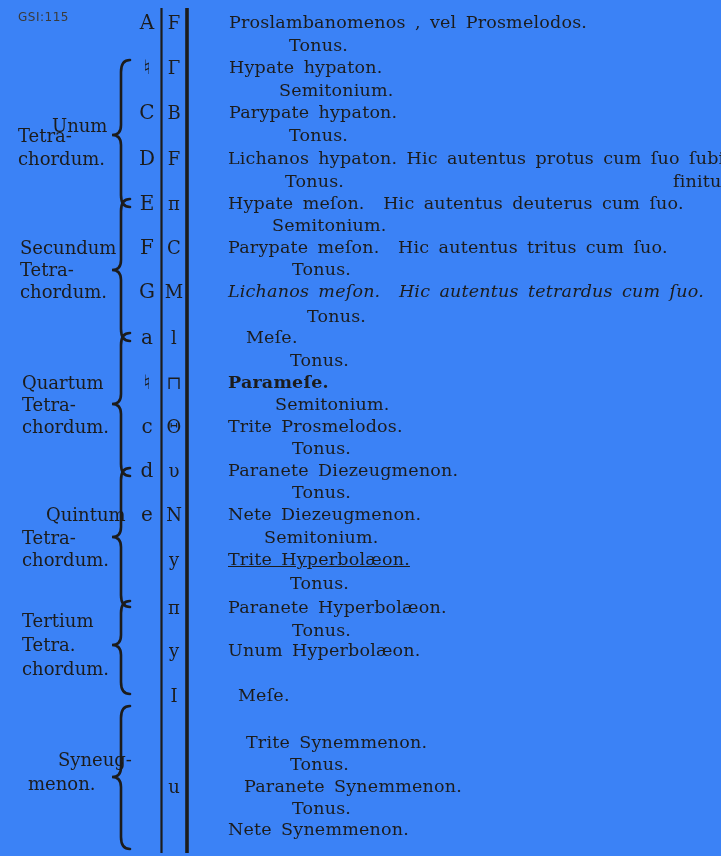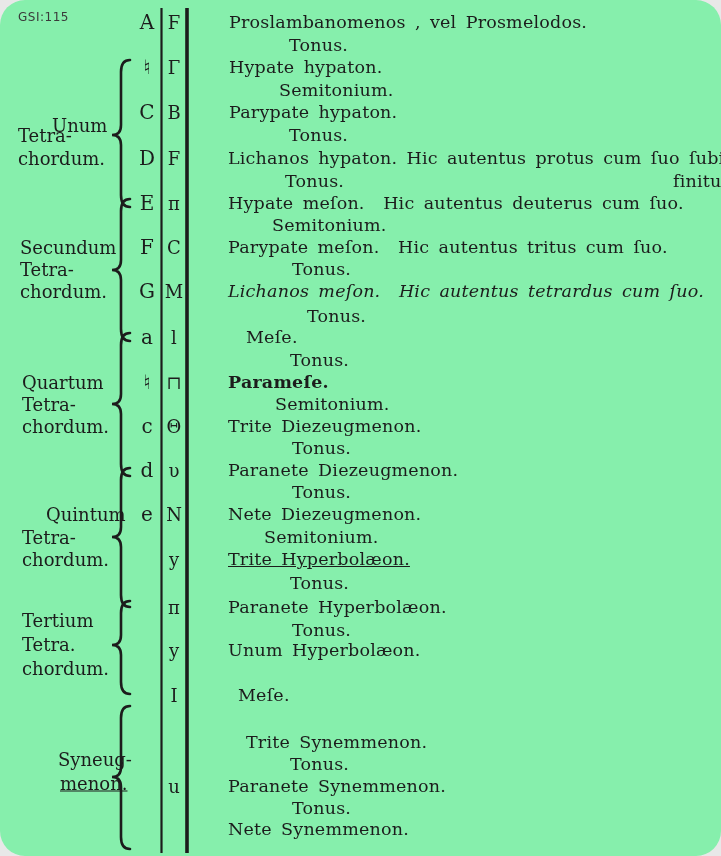--- a/index.html
+++ b/index.html
@@ -1,21 +1,20 @@
 <!DOCTYPE html>
 <html><head>
 <meta charset="utf-8">
 <style>
   html,body{margin:0;padding:0;background:#e8e8e8;}
   #page{
     position:relative;width:721px;height:856px;margin:0 auto;
-    background:#86efac;overflow:hidden;
+    background:#3b82f6;overflow:hidden;
     font-family:"DejaVu Serif","DejaVu Sans",serif;
     color:#1c1c1c;
-    border-radius:25px;
   }
   .abs{position:absolute;white-space:pre;}
   .watermark{
     font-family:"DejaVu Sans",sans-serif;font-size:12px;color:#3a3a3a;
     letter-spacing:.5px;
   }
   .scale-line{
     font-size:17.5px;word-spacing:.2em;transform:translateY(-50%);
     letter-spacing:.2px;
     margin-left:32px;
@@ -58,21 +57,21 @@
       <span class="abs tetra-label" style="left: 22px; top: 382px;">Quartum</span>
       <span class="abs tetra-label" style="left: 22px; top: 404px;">Tetra-</span>
       <span class="abs tetra-label" style="left: 22px; top: 426px;">chordum.</span>
       <span class="abs tetra-label" style="left: 22px; top: 514px; margin-left: 24px;">Quintum</span>
       <span class="abs tetra-label" style="left: 22px; top: 537px;">Tetra-</span>
       <span class="abs tetra-label" style="left: 22px; top: 559px;">chordum.</span>
       <span class="abs tetra-label" style="left: 22px; top: 620px;">Tertium</span>
       <span class="abs tetra-label" style="left: 22px; top: 644px;">Tetra.</span>
       <span class="abs tetra-label" style="left: 22px; top: 668px;">chordum.</span>
       <span class="abs tetra-label" style="left: 58px; top: 759px;">Syneug-</span>
-      <span class="abs tetra-label" style="left: 60px; top: 783px; text-decoration: underline;">menon.</span>
+      <span class="abs tetra-label" style="left: 28px; top: 783px;">menon.</span>
     </div>
   <div id="notes-layer">
       <span class="abs note-letter" style="left: 147px; top: 22px;">A</span>
       <span class="abs note-letter" style="left: 147px; top: 67px;">♮</span>
       <span class="abs note-letter" style="left: 147px; top: 112px;">C</span>
       <span class="abs note-letter" style="left: 147px; top: 158px;">D</span>
       <span class="abs note-letter" style="left: 147px; top: 203px;">E</span>
       <span class="abs note-letter" style="left: 147px; top: 247px;">F</span>
       <span class="abs note-letter" style="left: 147px; top: 291px;">G</span>
       <span class="abs note-letter" style="left: 147px; top: 337px;">a</span>
@@ -113,31 +112,31 @@
       <span class="abs scale-line" style="left: 196px; top: 203px;">Hypate meſon.  Hic autentus deuterus cum ſuo.</span>
       <span class="abs scale-line" style="left: 240px; top: 225px;">Semitonium.</span>
       <span class="abs scale-line" style="left: 196px; top: 247px;">Parypate meſon.  Hic autentus tritus cum ſuo.</span>
       <span class="abs scale-line" style="left: 260px; top: 269px;">Tonus.</span>
       <span class="abs scale-line" style="left: 196px; top: 291px; font-style: italic;">Lichanos meſon.  Hic autentus tetrardus cum ſuo.</span>
       <span class="abs scale-line" style="left: 275px; top: 316px;">Tonus.</span>
       <span class="abs scale-line" style="left: 214px; top: 337px;">Meſe.</span>
       <span class="abs scale-line" style="left: 258px; top: 360px;">Tonus.</span>
       <span class="abs scale-line" style="left: 196px; top: 382px; font-weight: bold;">Parameſe.</span>
       <span class="abs scale-line" style="left: 243px; top: 404px;">Semitonium.</span>
-      <span class="abs scale-line" style="left: 196px; top: 426px;">Trite Diezeugmenon.</span>
+      <span class="abs scale-line" style="left: 196px; top: 426px;">Trite Prosmelodos.</span>
       <span class="abs scale-line" style="left: 260px; top: 448px;">Tonus.</span>
       <span class="abs scale-line" style="left: 196px; top: 470px;">Paranete Diezeugmenon.</span>
       <span class="abs scale-line" style="left: 260px; top: 492px;">Tonus.</span>
       <span class="abs scale-line" style="left: 196px; top: 514px;">Nete Diezeugmenon.</span>
       <span class="abs scale-line" style="left: 232px; top: 537px;">Semitonium.</span>
       <span class="abs scale-line" style="left: 196px; top: 559px; text-decoration: underline;">Trite Hyperbolæon.</span>
       <span class="abs scale-line" style="left: 258px; top: 583px;">Tonus.</span>
       <span class="abs scale-line" style="left: 196px; top: 607px;">Paranete Hyperbolæon.</span>
       <span class="abs scale-line" style="left: 260px; top: 630px;">Tonus.</span>
       <span class="abs scale-line" style="left: 196px; top: 650px;">Unum Hyperbolæon.</span>
       <span class="abs scale-line" style="left: 206px; top: 695px;">Meſe.</span>
       <span class="abs scale-line" style="left: 214px; top: 742px;">Trite Synemmenon.</span>
       <span class="abs scale-line" style="left: 258px; top: 764px;">Tonus.</span>
-      <span class="abs scale-line" style="left: 196px; top: 786px;">Paranete Synemmenon.</span>
+      <span class="abs scale-line" style="left: 212px; top: 786px;">Paranete Synemmenon.</span>
       <span class="abs scale-line" style="left: 260px; top: 808px;">Tonus.</span>
       <span class="abs scale-line" style="left: 196px; top: 829px;">Nete Synemmenon.</span>
     </div>
 </div>
 
 </body></html>

